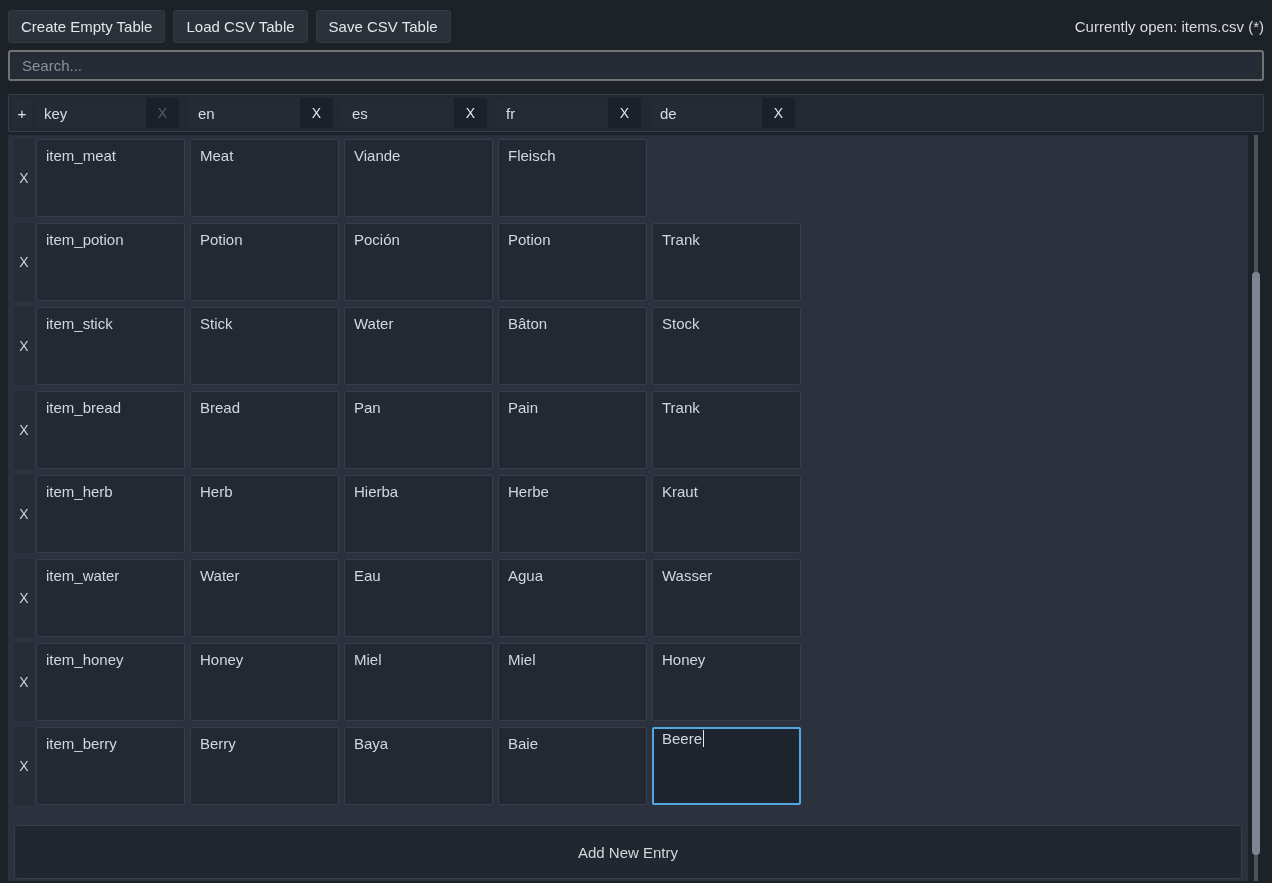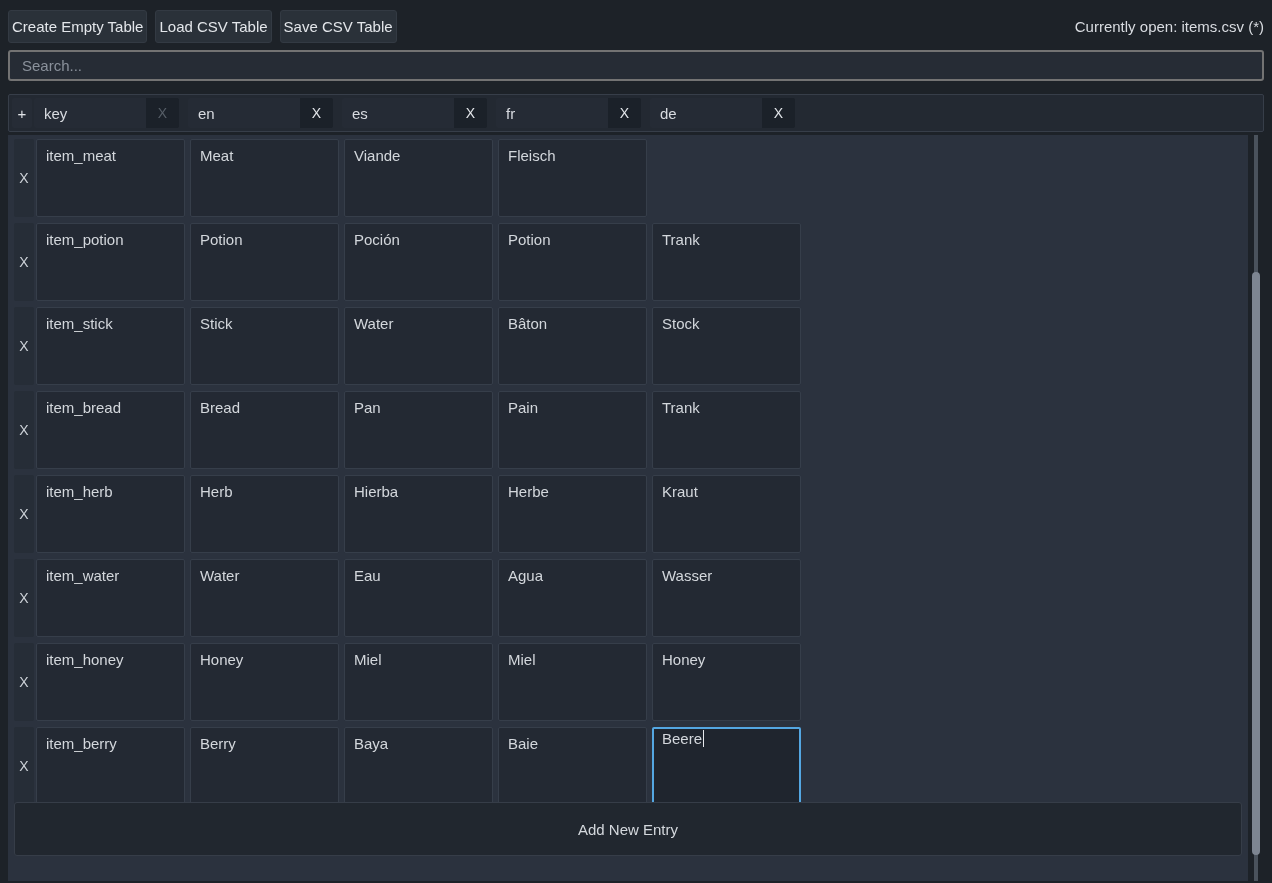--- a/index.html
+++ b/index.html
@@ -2,21 +2,21 @@
 <html><head>
 <meta charset="utf-8">
 <style>
   html,body{margin:0;padding:0;background:#1d2228;overflow:hidden;}
   .app{position:relative;width:1272px;height:883px;background:#1d2228;
        font-family:"Liberation Sans",sans-serif;color:#dde0e5;}
 
   
   .toolbar{position:absolute;left:8px;top:10px;right:8px;height:33px;
            display:flex;align-items:center;gap:8px;}
-  .tbtn{height:33px;padding:0 3px;background:#2a3139;border:1px solid #333a43;
+  .tbtn{height:33px;padding:0 12px;background:#2a3139;border:1px solid #333a43;
         border-radius:3px;color:#e3e6ea;font-family:inherit;font-size:15px;cursor:pointer;text-align:right;}
   .status{margin-left:auto;font-size:15px;color:#d9dce1;}
 
   
   .search{position:absolute;left:8px;top:50px;width:1256px;height:31px;box-sizing:border-box;
           background:#262c35;border:2px solid #737373;border-radius:3px;color:#d8dbe0;
           font-family:inherit;font-size:15px;padding:0 12px;outline:none;}
   .search::placeholder{color:#8a919b;}
 
   
@@ -41,21 +41,21 @@
   .rowdel{width:20px;height:78px;margin-right:2px;background:#262d37;border:none;border-radius:2px;
           color:#ccd1d7;font-family:inherit;font-size:14px;cursor:pointer;padding:0;}
   .cell{width:149px;height:78px;box-sizing:border-box;margin-right:5px;background:#232933;
         border:1px solid #363e4a;border-radius:2px;padding:6px 9px;cursor:text;
         font-size:15px;color:#d3d7dc;line-height:1.3;overflow:hidden;}
   .cell.focused{border:2px solid #54a7e2;background:#1f252e;padding:0 8px;}
   .caret{display:inline-block;width:1px;height:17px;background:#e6e9ed;margin-left:1px;
          vertical-align:-3px;}
 
   
-  .add-entry{position:absolute;left:6px;bottom:25px;width:1228px;height:54px;box-sizing:border-box;
+  .add-entry{position:absolute;left:6px;bottom:2px;width:1228px;height:54px;box-sizing:border-box;
              background:#21272f;border:1px solid #363d48;border-radius:3px;color:#d4d8dd;
              font-family:inherit;font-size:15px;cursor:pointer;}
 
   
   .vscroll{position:absolute;left:1252px;top:135px;width:8px;height:746px;}
   .vtrack{position:absolute;left:2px;top:0;width:4px;height:100%;background:#4a525c;}
   .vthumb{position:absolute;left:0;top:137px;width:8px;height:583px;background:#7d8591;
           border-radius:4px;cursor:pointer;}
 </style>
 </head>

